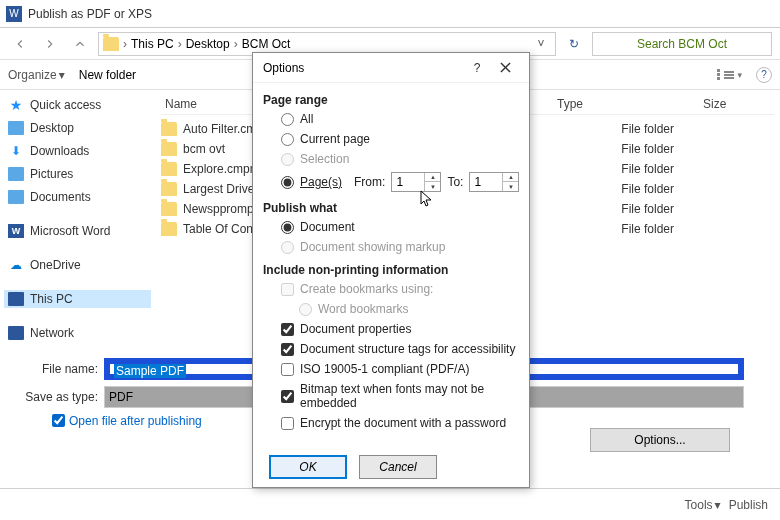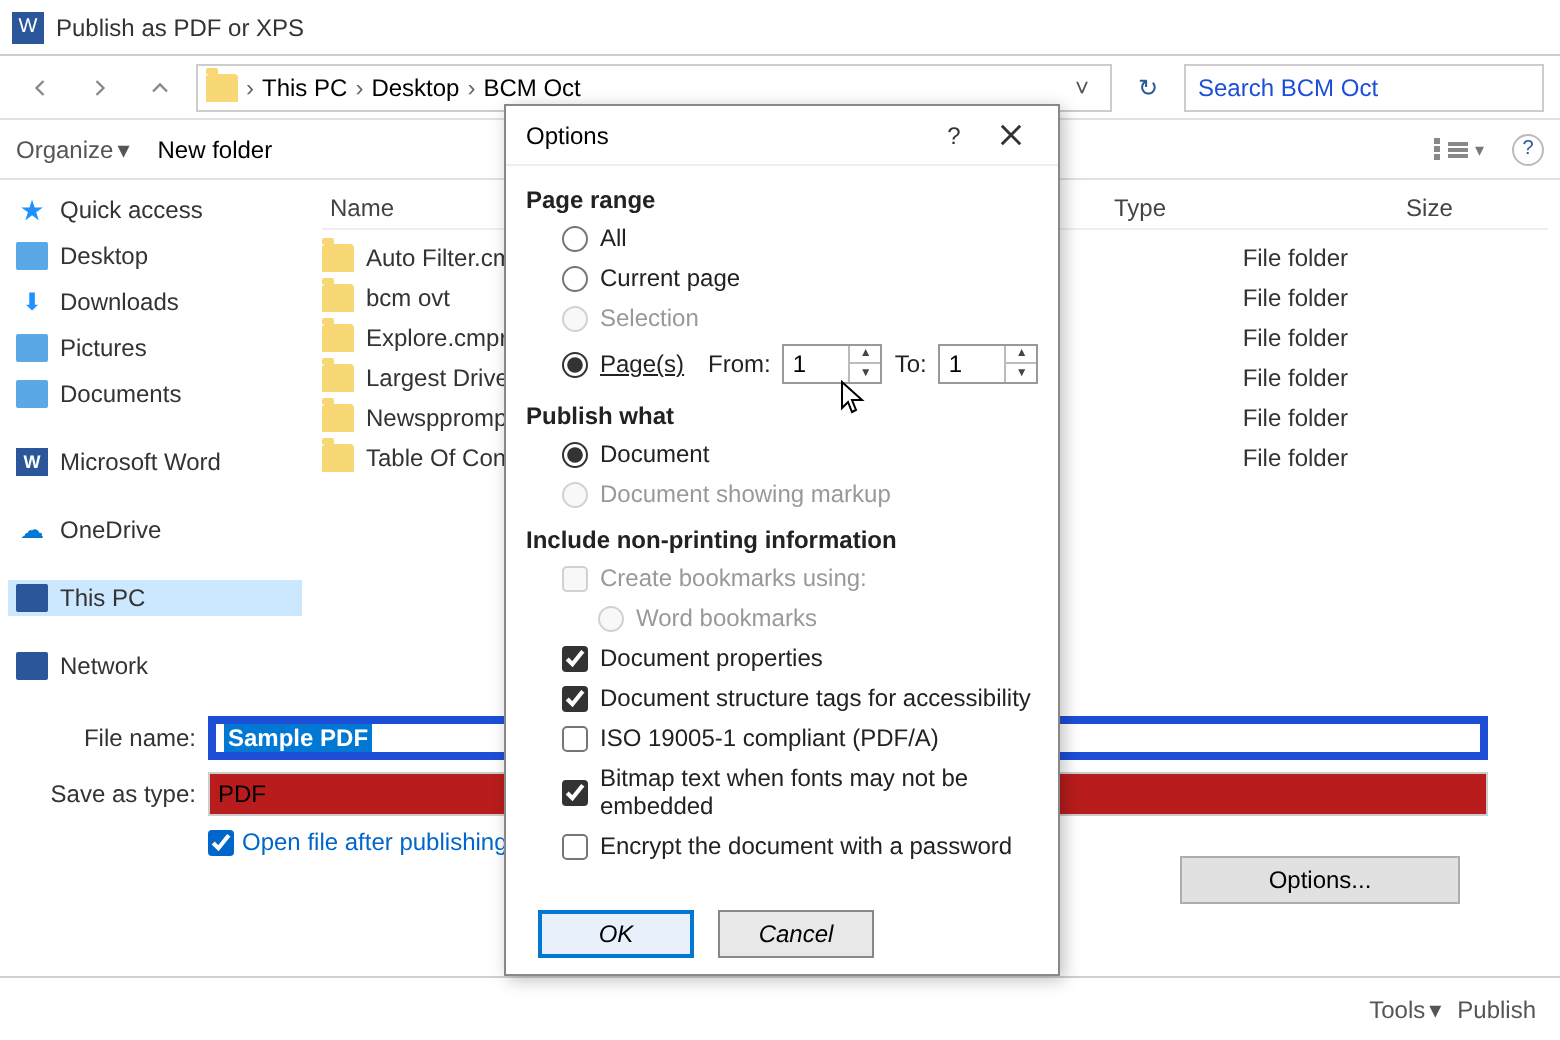--- a/index.html
+++ b/index.html
@@ -11,21 +11,21 @@
 
   .navrow { height: 32px; display: flex; align-items: center; padding: 0 8px; border-bottom: 1px solid #e0e0e0; gap: 6px; }
   .nav-btn { width: 24px; height: 24px; display:flex; align-items:center; justify-content:center; color:#888; }
   .nav-btn svg{width:14px;height:14px;stroke:#888;fill:none;stroke-width:2;}
   .addr { flex: 1; display: flex; align-items: center; border: 1px solid #ccc; height: 24px; padding: 0 4px; gap:4px; background:#fff;}
   .addr .sep{color:#666;}
   .addr-folder-icon{width:16px;height:14px;background:#f8d775;border-radius:2px 2px 0 0;position:relative;}
   .addr-folder-icon::before{content:"";position:absolute;top:-3px;left:0;width:6px;height:3px;background:#f8d775;border-radius:1px 1px 0 0;}
   .addr-dd{width:20px;text-align:center;color:#555;}
   .refresh{width:24px;text-align:center;color:#2b579a;}
-  .search{width:180px;height:24px;border:1px solid #ccc;display:flex;align-items:center;padding:0 6px;color:#1d4ed8;background:#fff;}
+  .search{width:180px;height:24px;border:1px solid #ccc;display:flex;align-items:center;padding:0 6px;color:#4d7c0f;background:#fff;justify-content:center;}
 
   .toolbar2{height:30px;display:flex;align-items:center;padding:0 8px;gap:14px;border-bottom:1px solid #e0e0e0;}
   .toolbar2 .orgdrop{color:#555;display:flex;align-items:center;gap:2px;}
   .toolbar2 .right{margin-left:auto;display:flex;align-items:center;gap:14px;color:#777;}
   .viewctl{display:flex;align-items:center;gap:3px;}
   .viewctl .bullets{display:flex;flex-direction:column;gap:1px;}
   .viewctl .bullets span{width:3px;height:3px;background:#888;}
   .viewctl .lines{display:flex;flex-direction:column;gap:1px;margin-left:1px;}
   .viewctl .lines span{width:10px;height:2px;background:#888;}
 
@@ -52,24 +52,24 @@
   .filelist{margin-top:4px;}
   .frow{display:flex;align-items:center;gap:6px;padding:3px 0;color:#333;}
   .folder-icon{width:16px;height:14px;background:#f8d775;border-radius:2px 2px 0 0;position:relative;}
   .folder-icon::before{content:"";position:absolute;top:-3px;left:0;width:6px;height:3px;background:#f8d775;border-radius:1px 1px 0 0;}
   .frow .fname{width:80px;white-space:nowrap;overflow:hidden;}
   .frow .ftype{margin-left:auto;margin-right:100px;color:#333;}
 
   .bottom{padding:8px 12px;display:flex;flex-direction:column;gap:6px;}
   .brow{display:flex;align-items:center;gap:6px;}
   .brow label{width:86px;text-align:right;color:#333;}
-  .fname-input{flex:1;max-width:640px;height:22px;border:4px solid #1d4ed8;background:#fff;padding:0 4px;font-weight:bold;}
+  .fname-input{flex:1;max-width:640px;height:22px;border:6px solid #1d4ed8;background:#fff;padding:0 4px;}
   .fname-input .sel{background:#0078d4;color:#fff;padding:0 2px;}
-  .type-input{flex:1;max-width:640px;height:22px;border:1px solid #ccc;background:#b91c1c;padding:0 4px;display:flex;align-items:center;}
-  .chk{display:flex;align-items:flex-end;gap:4px;margin-left:92px;color:#0066cc;}
+  .type-input{flex:1;max-width:640px;height:22px;border:1px solid #ccc;background:#a3a3a3;padding:0 4px;display:flex;align-items:center;}
+  .chk{display:flex;align-items:flex-start;gap:4px;margin-left:40px;color:#0066cc;}
   .chk input{accent-color:#0066cc;}
   .opts-btn{position:absolute;right:50px;bottom:68px;width:140px;height:24px;border:1px solid #adadad;background:#e1e1e1;text-align:center;line-height:22px;}
 
   .footer{position:absolute;bottom:0;left:0;right:0;height:32px;border-top:1px solid #d0d0d0;display:flex;align-items:center;justify-content:flex-end;padding:0 12px;gap:8px;color:#555;}
   .footer .drop{display:flex;align-items:center;gap:2px;}
   .footer .hidden-left{margin-right:auto;margin-left:10px;color:#777;}
 
   
   .modal{position:absolute;left:252px;top:52px;width:278px;height:436px;background:#fff;border:1px solid #888;box-shadow:2px 2px 8px rgba(0,0,0,.25);z-index:10;padding:0;}
   .modal-title{height:30px;display:flex;align-items:center;padding:0 10px;background:#fff;border-bottom:1px solid #eee;}

